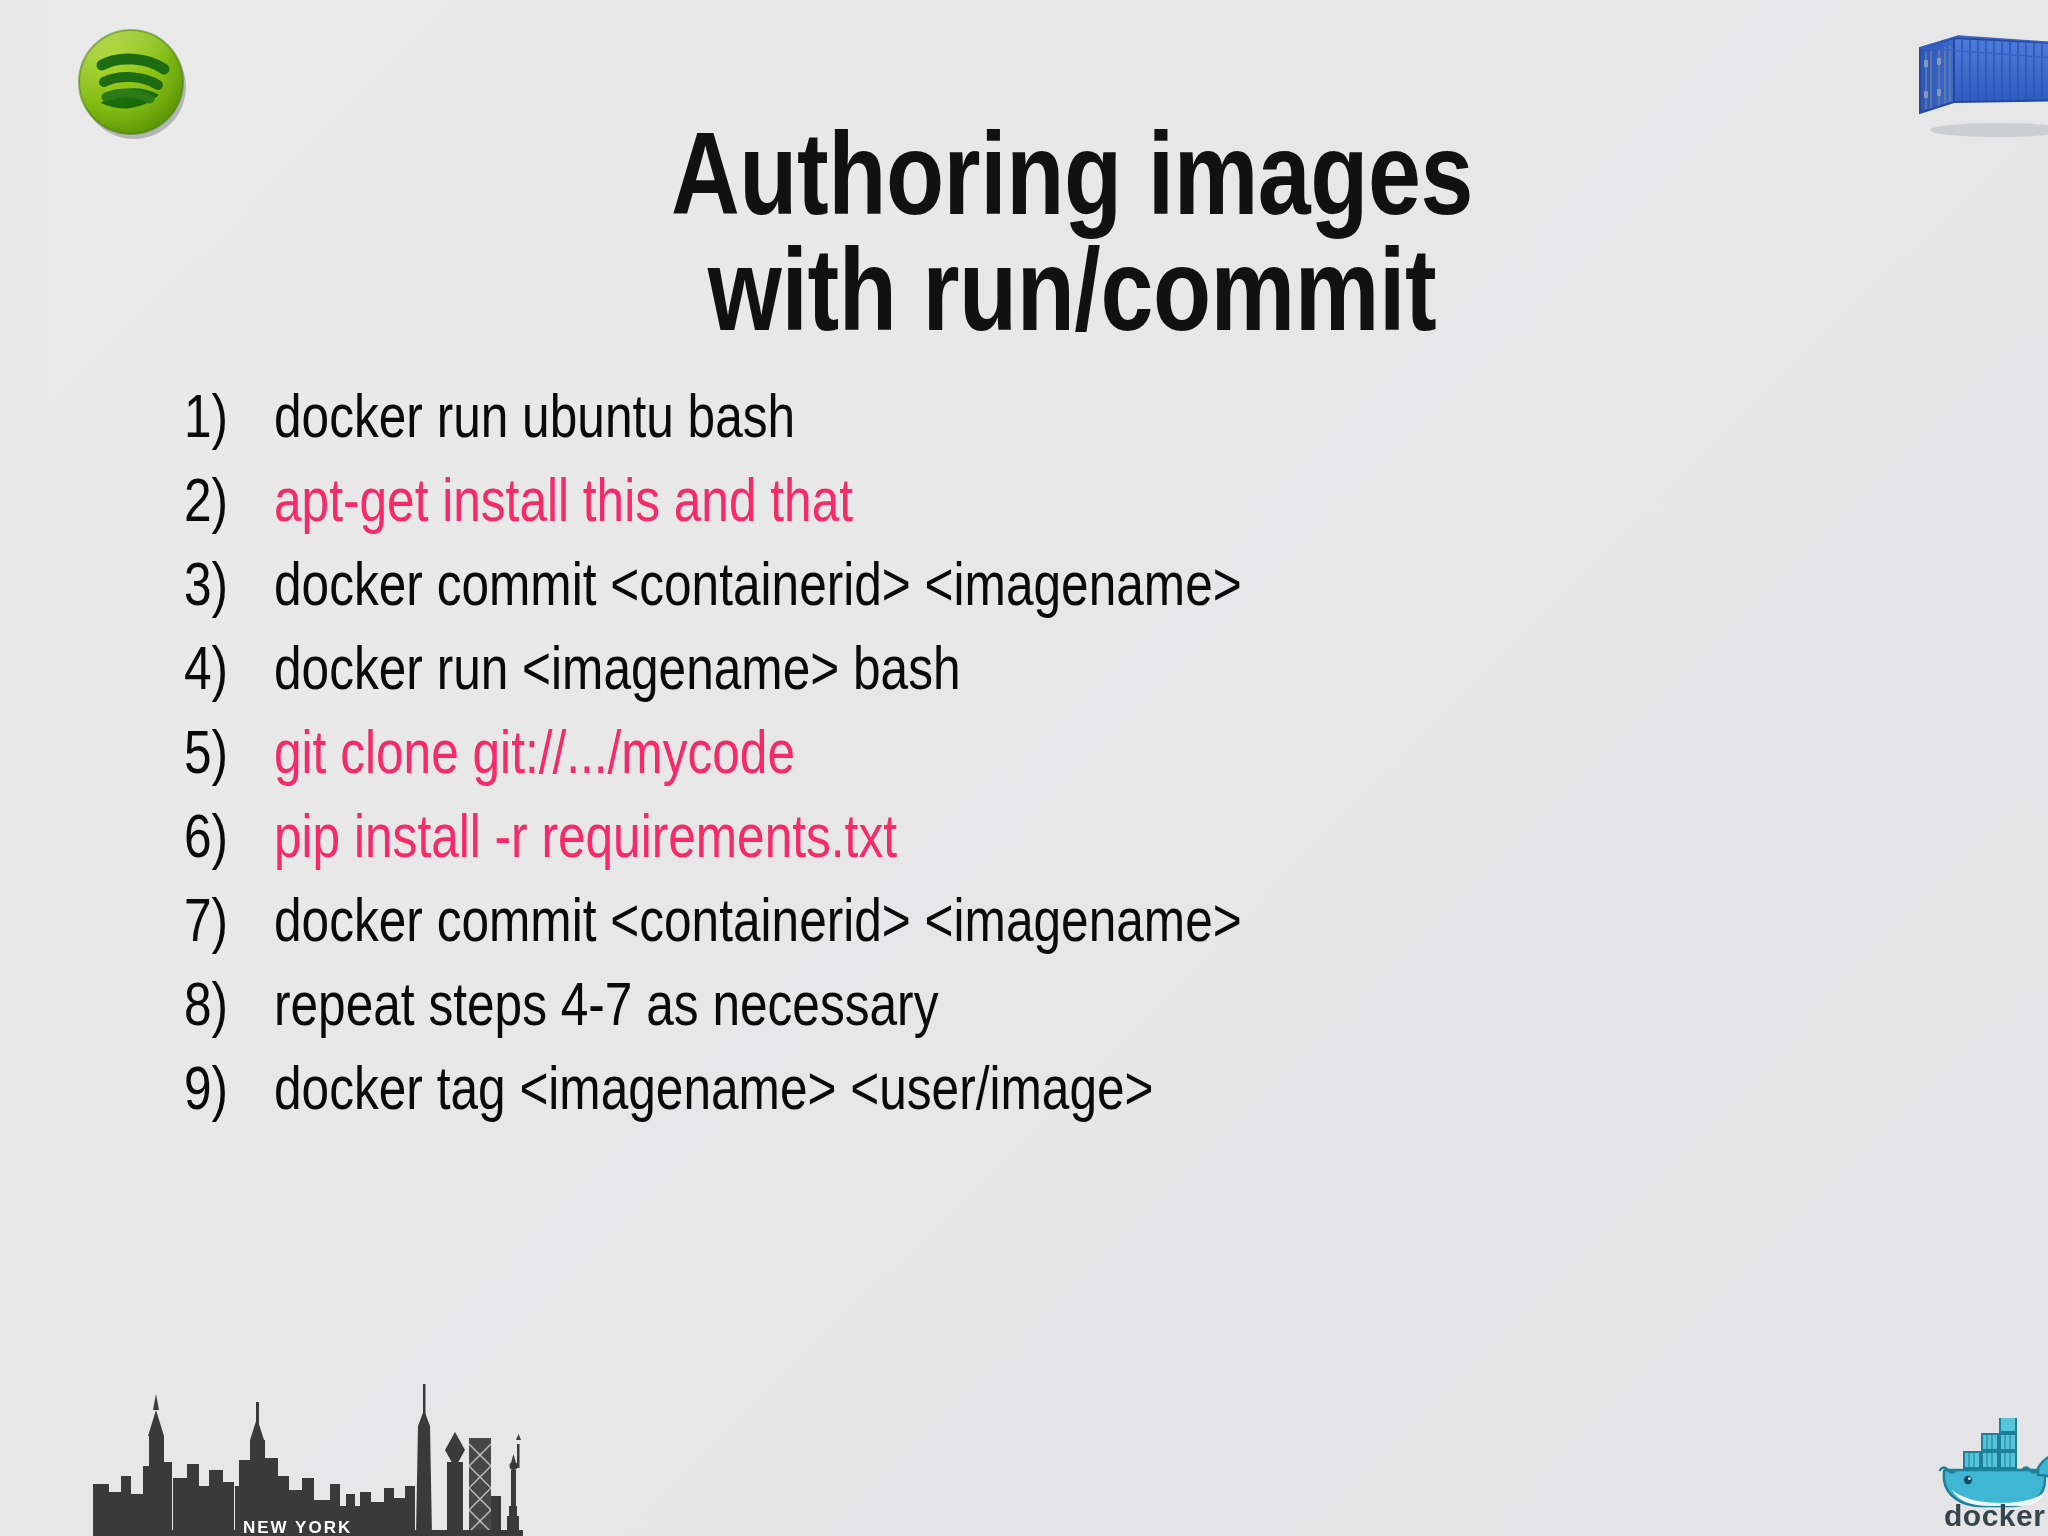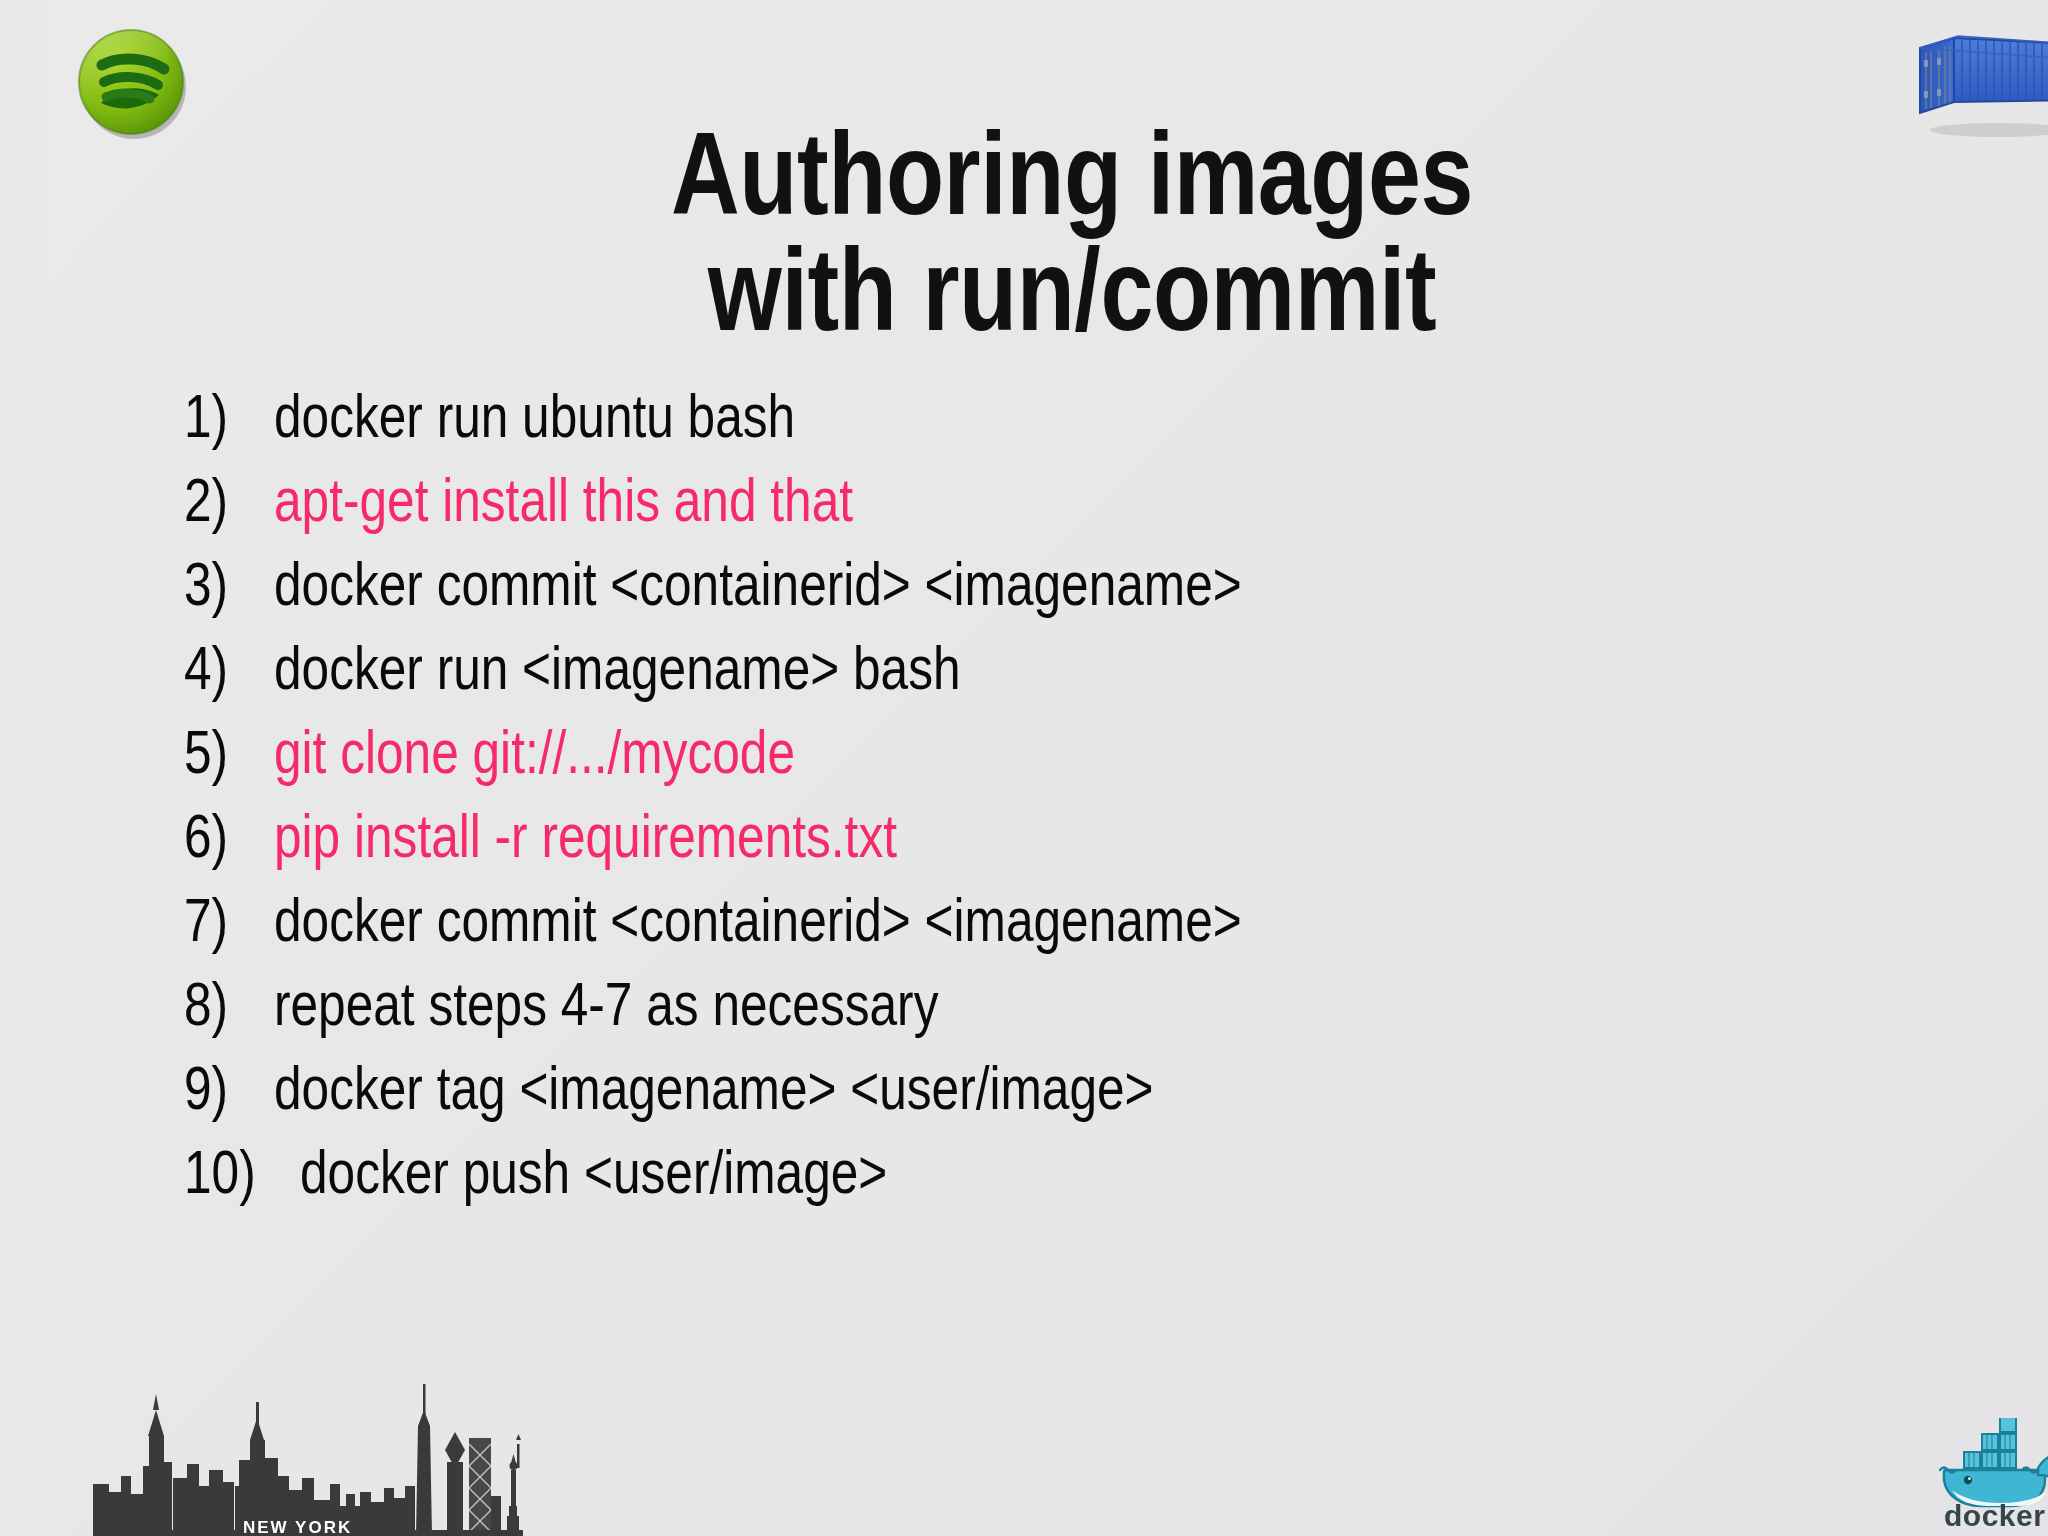--- a/index.html
+++ b/index.html
@@ -244,24 +244,20 @@
         <span class="step-text black" style="color: rgb(10, 10, 10);">docker commit &lt;containerid&gt; &lt;imagename&gt;</span>
       </li>
       <li class="step">
         <span class="step-num" style="color: rgb(10, 10, 10);">8)</span>
         <span class="step-text black" style="color: rgb(10, 10, 10);">repeat steps 4-7 as necessary</span>
       </li>
       <li class="step">
         <span class="step-num" style="color: rgb(10, 10, 10);">9)</span>
         <span class="step-text black" style="color: rgb(10, 10, 10);">docker tag &lt;imagename&gt; &lt;user/image&gt;</span>
       </li>
-      <li class="step ten">
-        <span class="step-num" style="color: rgb(10, 10, 10);">10)</span>
-        <span class="step-text black" style="color: rgb(10, 10, 10);">docker push &lt;user/image&gt;</span>
-      </li>
     </ol>
 
   <div id="nyc-skyline">
     <svg viewBox="0 0 430 170" width="430" height="170">
       <g fill="#3a3a3a">
 
         <rect x="0" y="118" width="16" height="52"></rect>
         <rect x="16" y="126" width="12" height="44"></rect>
         <rect x="28" y="110" width="10" height="60"></rect>
         <rect x="38" y="128" width="14" height="42"></rect>

